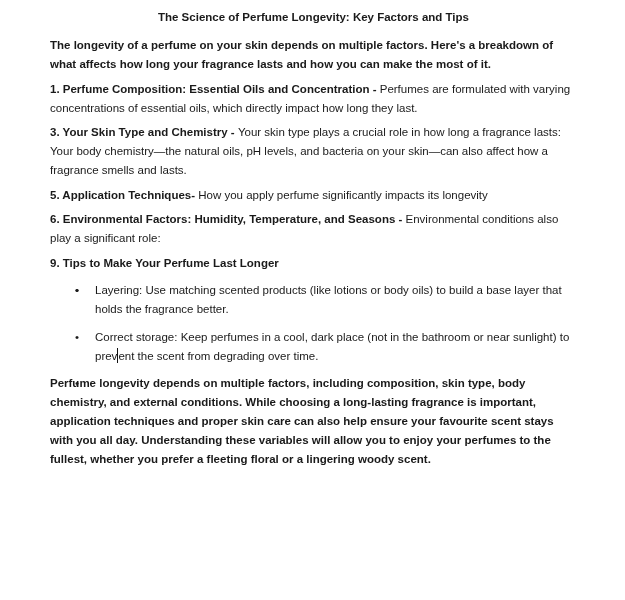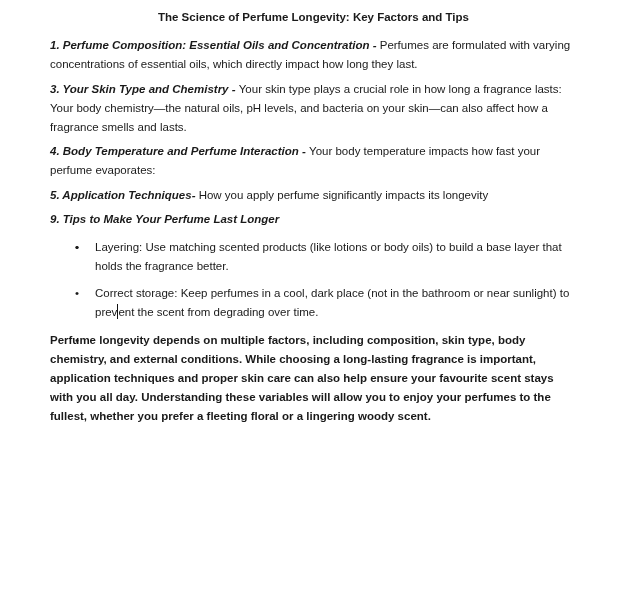--- a/index.html
+++ b/index.html
@@ -27,21 +27,21 @@
     line-height: 19px;
     text-align: center;
     margin: 0 0 9px 0;
   }
   .para {
     font-size: 11.5px;
     line-height: 19px;
     margin: 0 0 5.5px 0;
   }
   .para.bold { font-weight: 700; }
-  .para strong { font-weight: 700; font-style: italic; }
+  .para strong { font-weight: 700; }
   ul.tips-list {
     list-style: none;
     margin: 2px 0 5.5px 0;
     padding: 0;
   }
   ul.tips-list li {
     position: relative;
     padding-left: 45px;
     font-size: 11.5px;
     line-height: 19px;
@@ -61,30 +61,31 @@
     margin: 0;
   }
 </style>
 </head>
 <body>
 
 <div class="page">
 
   <h1 class="doc-title">The Science of Perfume Longevity: Key Factors and Tips</h1>
 
+  <p class="para bold">The longevity of a perfume on your skin depends on multiple factors. Here's a breakdown of what affects how long your fragrance lasts and how you can make the most of it.</p>
 
   <p class="para"><strong>1. Perfume Composition: Essential Oils and Concentration - </strong><span>Perfumes are formulated with varying concentrations of essential oils, which directly impact how long they last.</span></p>
 
 
   <p class="para"><strong>3. Your Skin Type and Chemistry - </strong><span>Your skin type plays a crucial role in how long a fragrance lasts: Your body chemistry—the natural oils, pH levels, and bacteria on your skin—can also affect how a fragrance smells and lasts.</span></p>
 
-  <p class="para"><strong>4. Body Temperature and Perfume Interaction - </strong><span>Your body temperature impacts how fast your perfume evaporates:</span></p>
 
   <p class="para"><strong>5. Application Techniques- </strong><span>How you apply perfume significantly impacts its longevity</span></p>
 
+  <p class="para"><strong>6. Environmental Factors: Humidity, Temperature, and Seasons - </strong><span>Environmental conditions also play a significant role:</span></p>
 
   <p class="para"><strong>9. Tips to Make Your Perfume Last Longer</strong></p>
 
   <ul class="tips-list">
     <li><span class="bullet-dot">•</span></li>
     <li><span class="bullet-dot">•</span><span>Layering: Use matching scented products (like lotions or body oils) to build a base layer that holds the fragrance better.</span></li>
     <li><span class="bullet-dot">•</span><span>Correct storage: Keep perfumes in a cool, dark place (not in the bathroom or near sunlight) to prev</span><span class="caret"></span><span>ent the scent from degrading over time.</span></li>
     <li><span class="bullet-dot">•</span></li>
   </ul>
 

